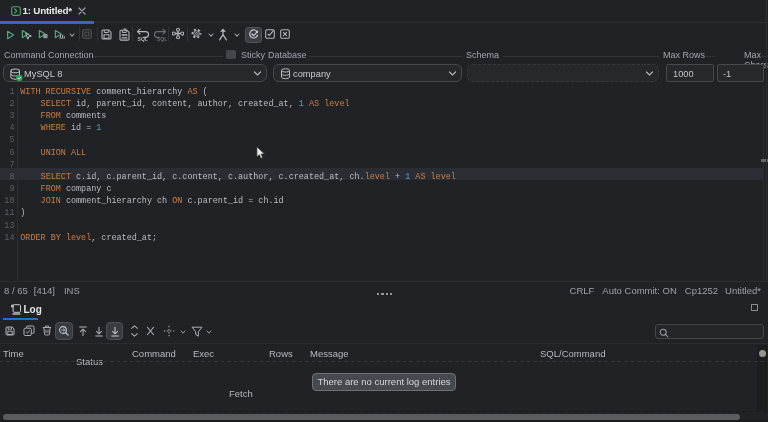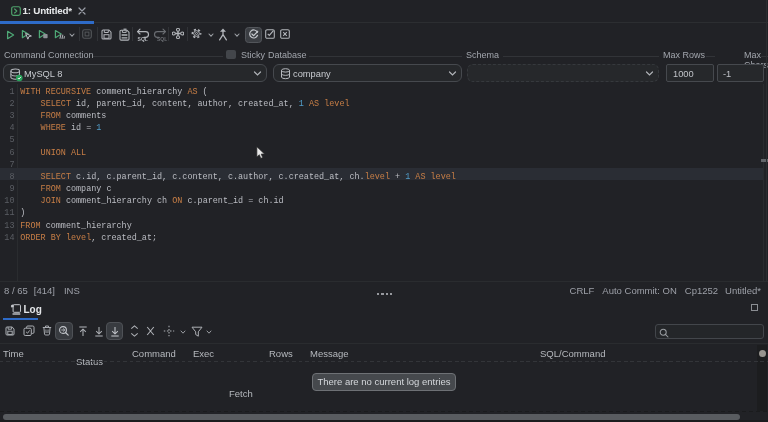--- a/index.html
+++ b/index.html
@@ -195,21 +195,21 @@
 <div class="cl"><span class="ln">2</span><span class="ct"><span class="p">    </span><span class="k">SELECT</span><span class="p"> id, parent_id, content, author, created_at, </span><span class="n">1</span><span class="p"> </span><span class="k">AS</span><span class="p"> </span><span class="k">level</span></span></div>
 <div class="cl"><span class="ln">3</span><span class="ct"><span class="p">    </span><span class="k">FROM</span><span class="p"> comments</span></span></div>
 <div class="cl"><span class="ln">4</span><span class="ct"><span class="p">    </span><span class="k">WHERE</span><span class="p"> id = </span><span class="n">1</span></span></div>
 <div class="cl"><span class="ln">5</span><span class="ct"></span></div>
 <div class="cl"><span class="ln">6</span><span class="ct"><span class="p">    </span><span class="k">UNION ALL</span></span></div>
 <div class="cl"><span class="ln">7</span><span class="ct"></span></div>
 <div class="cl hl"><span class="ln">8</span><span class="ct"><span class="p">    </span><span class="k">SELECT</span><span class="p"> c.id, c.parent_id, c.content, c.author, c.created_at, ch.</span><span class="k">level</span><span class="p"> + </span><span class="n">1</span><span class="p"> </span><span class="k">AS</span><span class="p"> </span><span class="k">level</span></span></div>
 <div class="cl"><span class="ln">9</span><span class="ct"><span class="p">    </span><span class="k">FROM</span><span class="p"> company c</span></span></div>
 <div class="cl"><span class="ln">10</span><span class="ct"><span class="p">    </span><span class="k">JOIN</span><span class="p"> comment_hierarchy ch </span><span class="k">ON</span><span class="p"> c.parent_id = ch.id</span></span></div>
 <div class="cl"><span class="ln">11</span><span class="ct"><span class="p">)</span></span></div>
-<div class="cl"><span class="ln">13</span><span class="ct"><span class="k">FROM</span><span class="p"> comment_hierarchy</span></span></div>
+<div class="cl"><span class="ln">13</span></div>
 <div class="cl"><span class="ln">14</span><span class="ct"><span class="k">ORDER BY</span><span class="p"> </span><span class="k">level</span><span class="p">, created_at;</span></span></div>
 </div>
 </div>
 
 <svg class="abs" style="left:256px;top:146px;" width="10" height="14" viewBox="0 0 12 17">
   <path d="M1 1 L1 13.2 L4 10.6 L5.8 15 L8 14 L6.2 9.8 L10.2 9.6 Z" fill="#e8e8e8" stroke="#2a2a2a" stroke-width="0.8"></path>
 </svg>
 
 <div class="abs" style="left:0;top:281px;width:768px;height:17px;border-top:1px solid #2a2c2f;">
   <div class="abs" style="left:4px;top:3px;font-size:9.5px;color:#9da0a8;"><span>8 / 65</span><span style="margin-left:6px;">[414]</span><span style="margin-left:9px;">INS</span></div>

